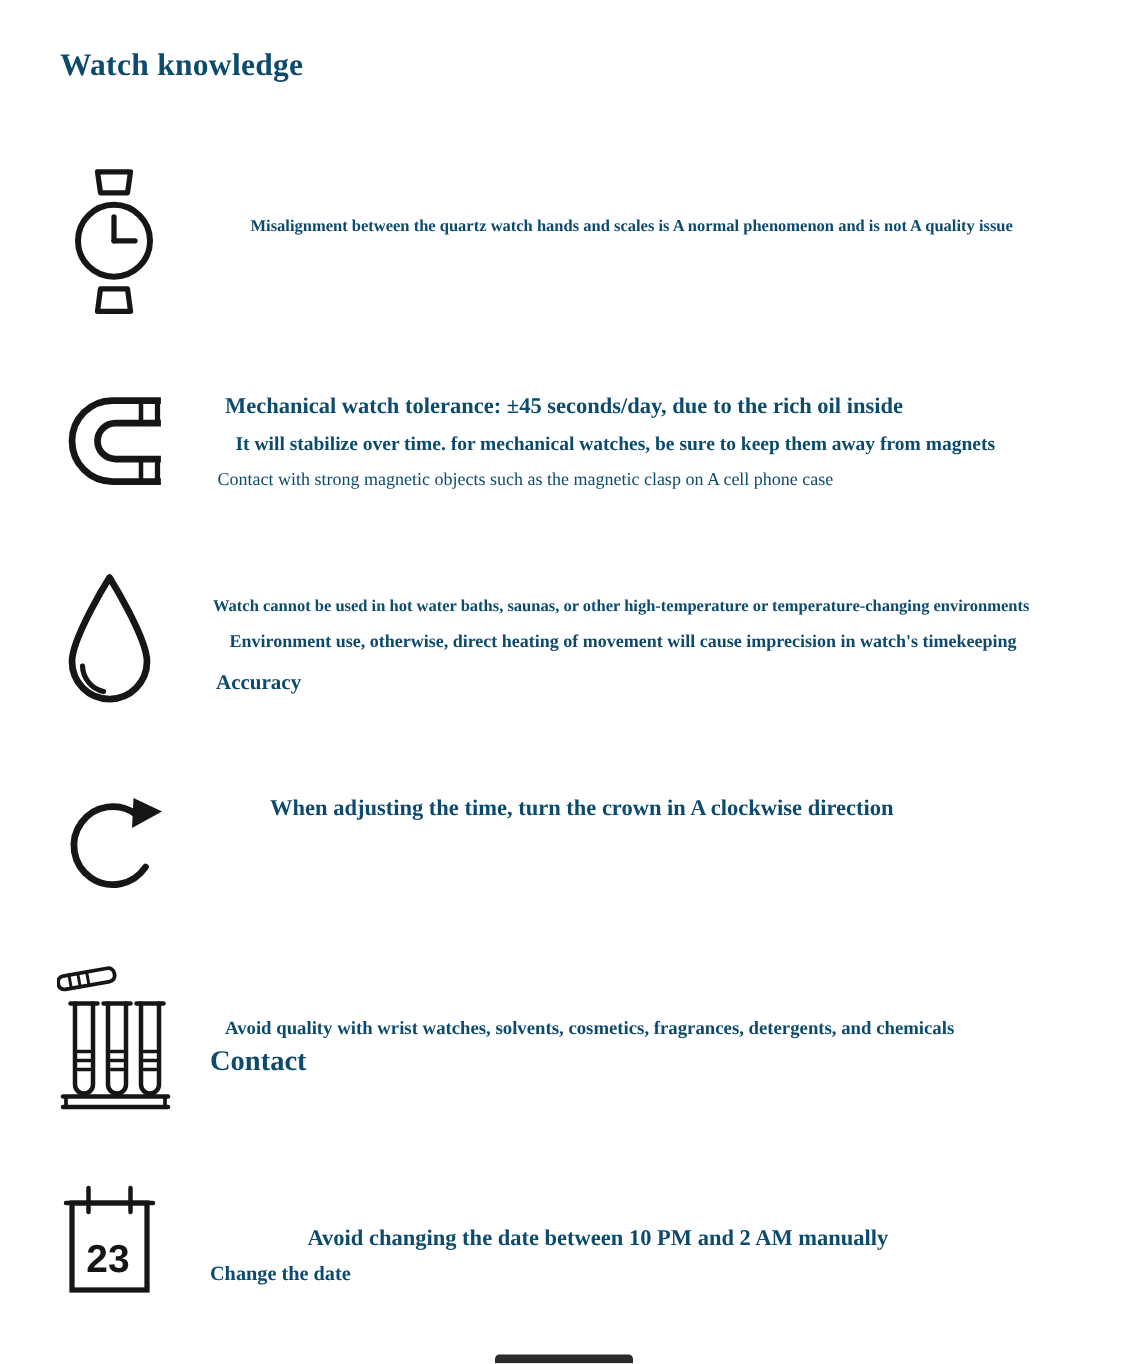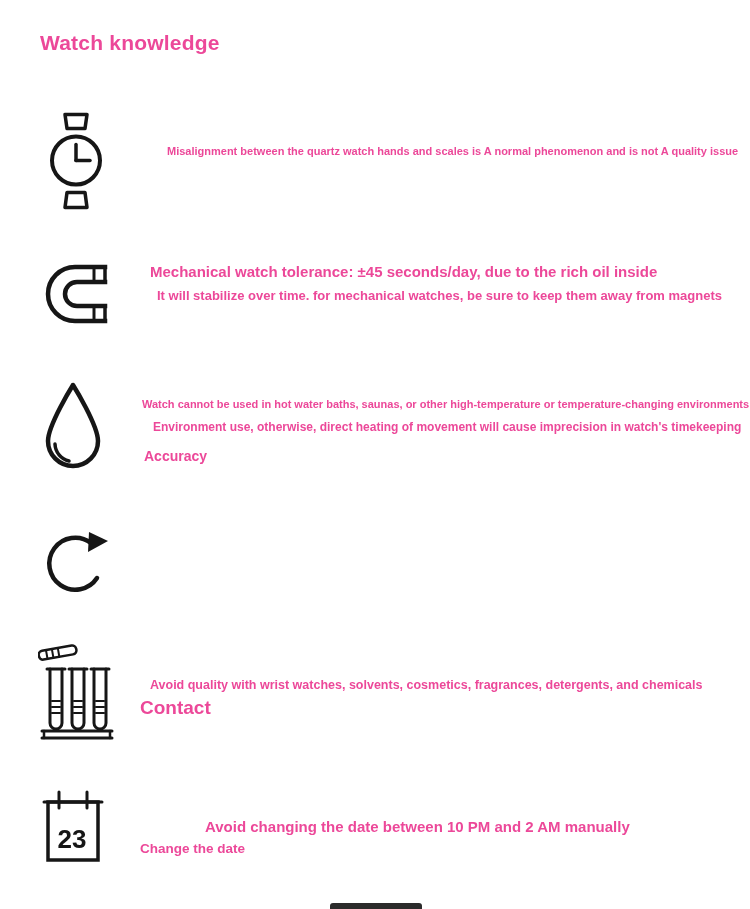--- a/index.html
+++ b/index.html
@@ -1,21 +1,21 @@
 <!DOCTYPE html>
 <html><head>
 <meta charset="utf-8">
 <style>
   html,body{margin:0;padding:0;background:#fff;}
   .page{
     position:relative;width:750px;height:909px;background:#ffffff;
     font-family:"Liberation Sans","DejaVu Sans",sans-serif;color:#1a1a1a;
     overflow:hidden;
   }
-  .t{position:absolute;white-space:nowrap;color:#ec4899;}
+  .t{position:absolute;white-space:nowrap;color:#0c4a6e;font-family:Liberation Serif, serif;}
   .title{left:40px;top:31px;font-size:21px;font-weight:700;letter-spacing:.2px;}
 
   .icon{position:absolute;}
   .icon svg{display:block;width:100%;height:100%;}
 
   
   .s1-icon{left:44px;top:112px;width:64px;height:98px;}
   .s1l1{left:167px;top:145px;font-size:11px;font-weight:700;}
   .s1l2{left:150px;top:160px;font-size:14px;font-weight:700;}
 
@@ -75,37 +75,39 @@
       <path d="M63,4 H33 A27,27 0 0 0 33,58 H63" stroke-width="4.5"></path>
       <path d="M63,19 H35 A12,12 0 0 0 35,43 H63" stroke-width="4.5"></path>
       <path d="M63,4 V19" stroke-width="3.5"></path>
       <path d="M63,58 V43" stroke-width="3.5"></path>
       <path d="M52,4 V19" stroke-width="3"></path>
       <path d="M52,58 V43" stroke-width="3"></path>
     </svg>
   </div>
   <div class="t s2l1">Mechanical watch tolerance: ±45 seconds/day, due to the rich oil inside</div>
   <div class="t s2l2">It will stabilize over time. for mechanical watches, be sure to keep them away from magnets</div>
+  <div class="t s2l3">Contact with strong magnetic objects such as the magnetic clasp on A cell phone case</div>
 
   <div class="icon s3-icon">
     <svg viewBox="0 0 62 90" fill="none" stroke="#161616" stroke-linecap="round" stroke-linejoin="round">
       <path d="M31,4 C31,4 6,44 6,60 A25,25 0 0 0 56,60 C56,44 31,4 31,4 Z" stroke-width="4.5"></path>
       <path d="M13,63 A18,18 0 0 0 27,80" stroke-width="3.5"></path>
     </svg>
   </div>
   <div class="t s3l2">Environment use, otherwise, direct heating of movement will cause imprecision in watch's timekeeping</div>
   <div class="t s3l1">Watch cannot be used in hot water baths, saunas, or other high-temperature or temperature-changing environments</div>
   <div class="t s3h">Accuracy</div>
 
   <div class="icon s4-icon">
     <svg viewBox="0 0 68 72" fill="none" stroke="#161616" stroke-linecap="round">
       <path d="M55,54 A26,26 0 1 1 49,19" stroke-width="4.5"></path>
       <polygon points="47,8 66,17 46,28" fill="#161616" stroke="none"></polygon>
     </svg>
   </div>
+  <div class="t s4l1">When adjusting the time, turn the crown in A clockwise direction</div>
 
   <div class="icon s5-icon">
     <svg viewBox="0 0 78 98" fill="none" stroke="#161616" stroke-linecap="round" stroke-linejoin="round">
       <g transform="rotate(-10 20 12)">
         <rect x="1" y="5" width="38" height="9" rx="4" stroke-width="2.5"></rect>
         <path d="M9,5 V14 M15,5 V14 M21,5 V14" stroke-width="2"></path>
       </g>
 
       <path d="M9,26 H27" stroke-width="3"></path>
       <path d="M12,26 L12,80 A6,6 0 0 0 24,80 L24,26" stroke-width="3"></path>

